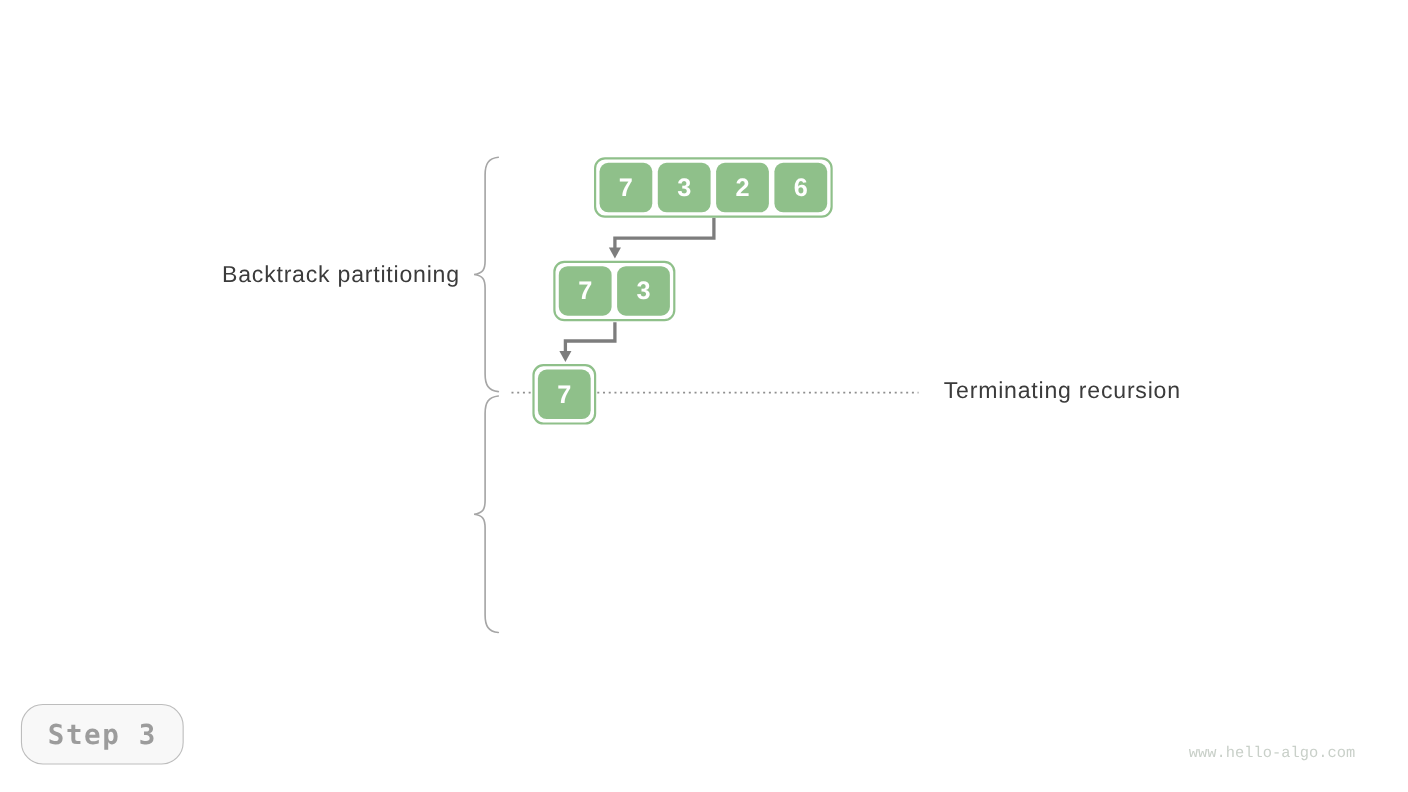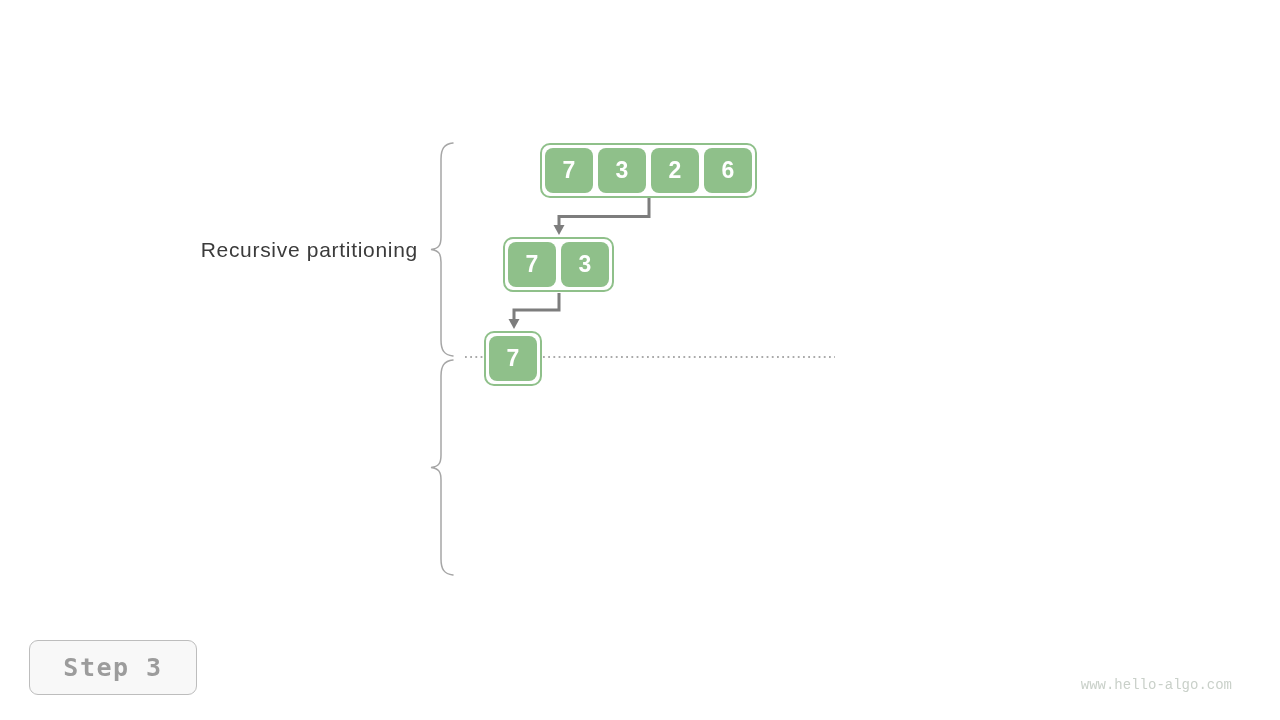--- a/index.html
+++ b/index.html
@@ -54,24 +54,24 @@
     letter-spacing: 0.7px;
     white-space: nowrap;
   }
   .label.right-align { text-align: right; }
   #label-recursive   { left: 140px; top: 237px; width: 278px; }
   #label-backtrack   { left: 140px; top: 456px; width: 278px; }
   #label-terminating { left: 858px; top: 343px; }
 
   .step-badge {
     position: absolute; z-index: 2;
-    left: 29px; top: 640px; width: 168px; height: 55px;
+    left: 19px; top: 640px; width: 148px; height: 55px;
     background: var(--step-bg);
     border: 1.5px solid var(--step-border);
-    border-radius: 9px;
+    border-radius: 20px;
     display: flex; align-items: center; justify-content: center;
     font-family: "DejaVu Sans Mono", monospace;
     font-size: 25px; font-weight: 600; letter-spacing: 1.5px;
     color: var(--step-text);
   }
 
   .watermark {
     position: absolute; z-index: 2;
     right: 48px; top: 677px;
     font-family: Liberation Mono, monospace;
@@ -108,21 +108,22 @@
 
   <div class="array-box" style="left:503px; top:237px;">
     <div class="cell">7</div>
     <div class="cell">3</div>
   </div>
 
   <div class="array-box" style="left:484px; top:331px;">
     <div class="cell">7</div>
   </div>
 
-  <div class="label right-align" id="label-recursive">Recursive partitioning</div>
+  <div class="label right-align" id="label-recursive">Backtrack partitioning</div>
 
 
+  <div class="label" id="label-terminating">Terminating recursion</div>
 
   <div class="step-badge">Step 3</div>
 
   <div class="watermark">www.hello-algo.com</div>
 
 </div>
 
 </body></html>

